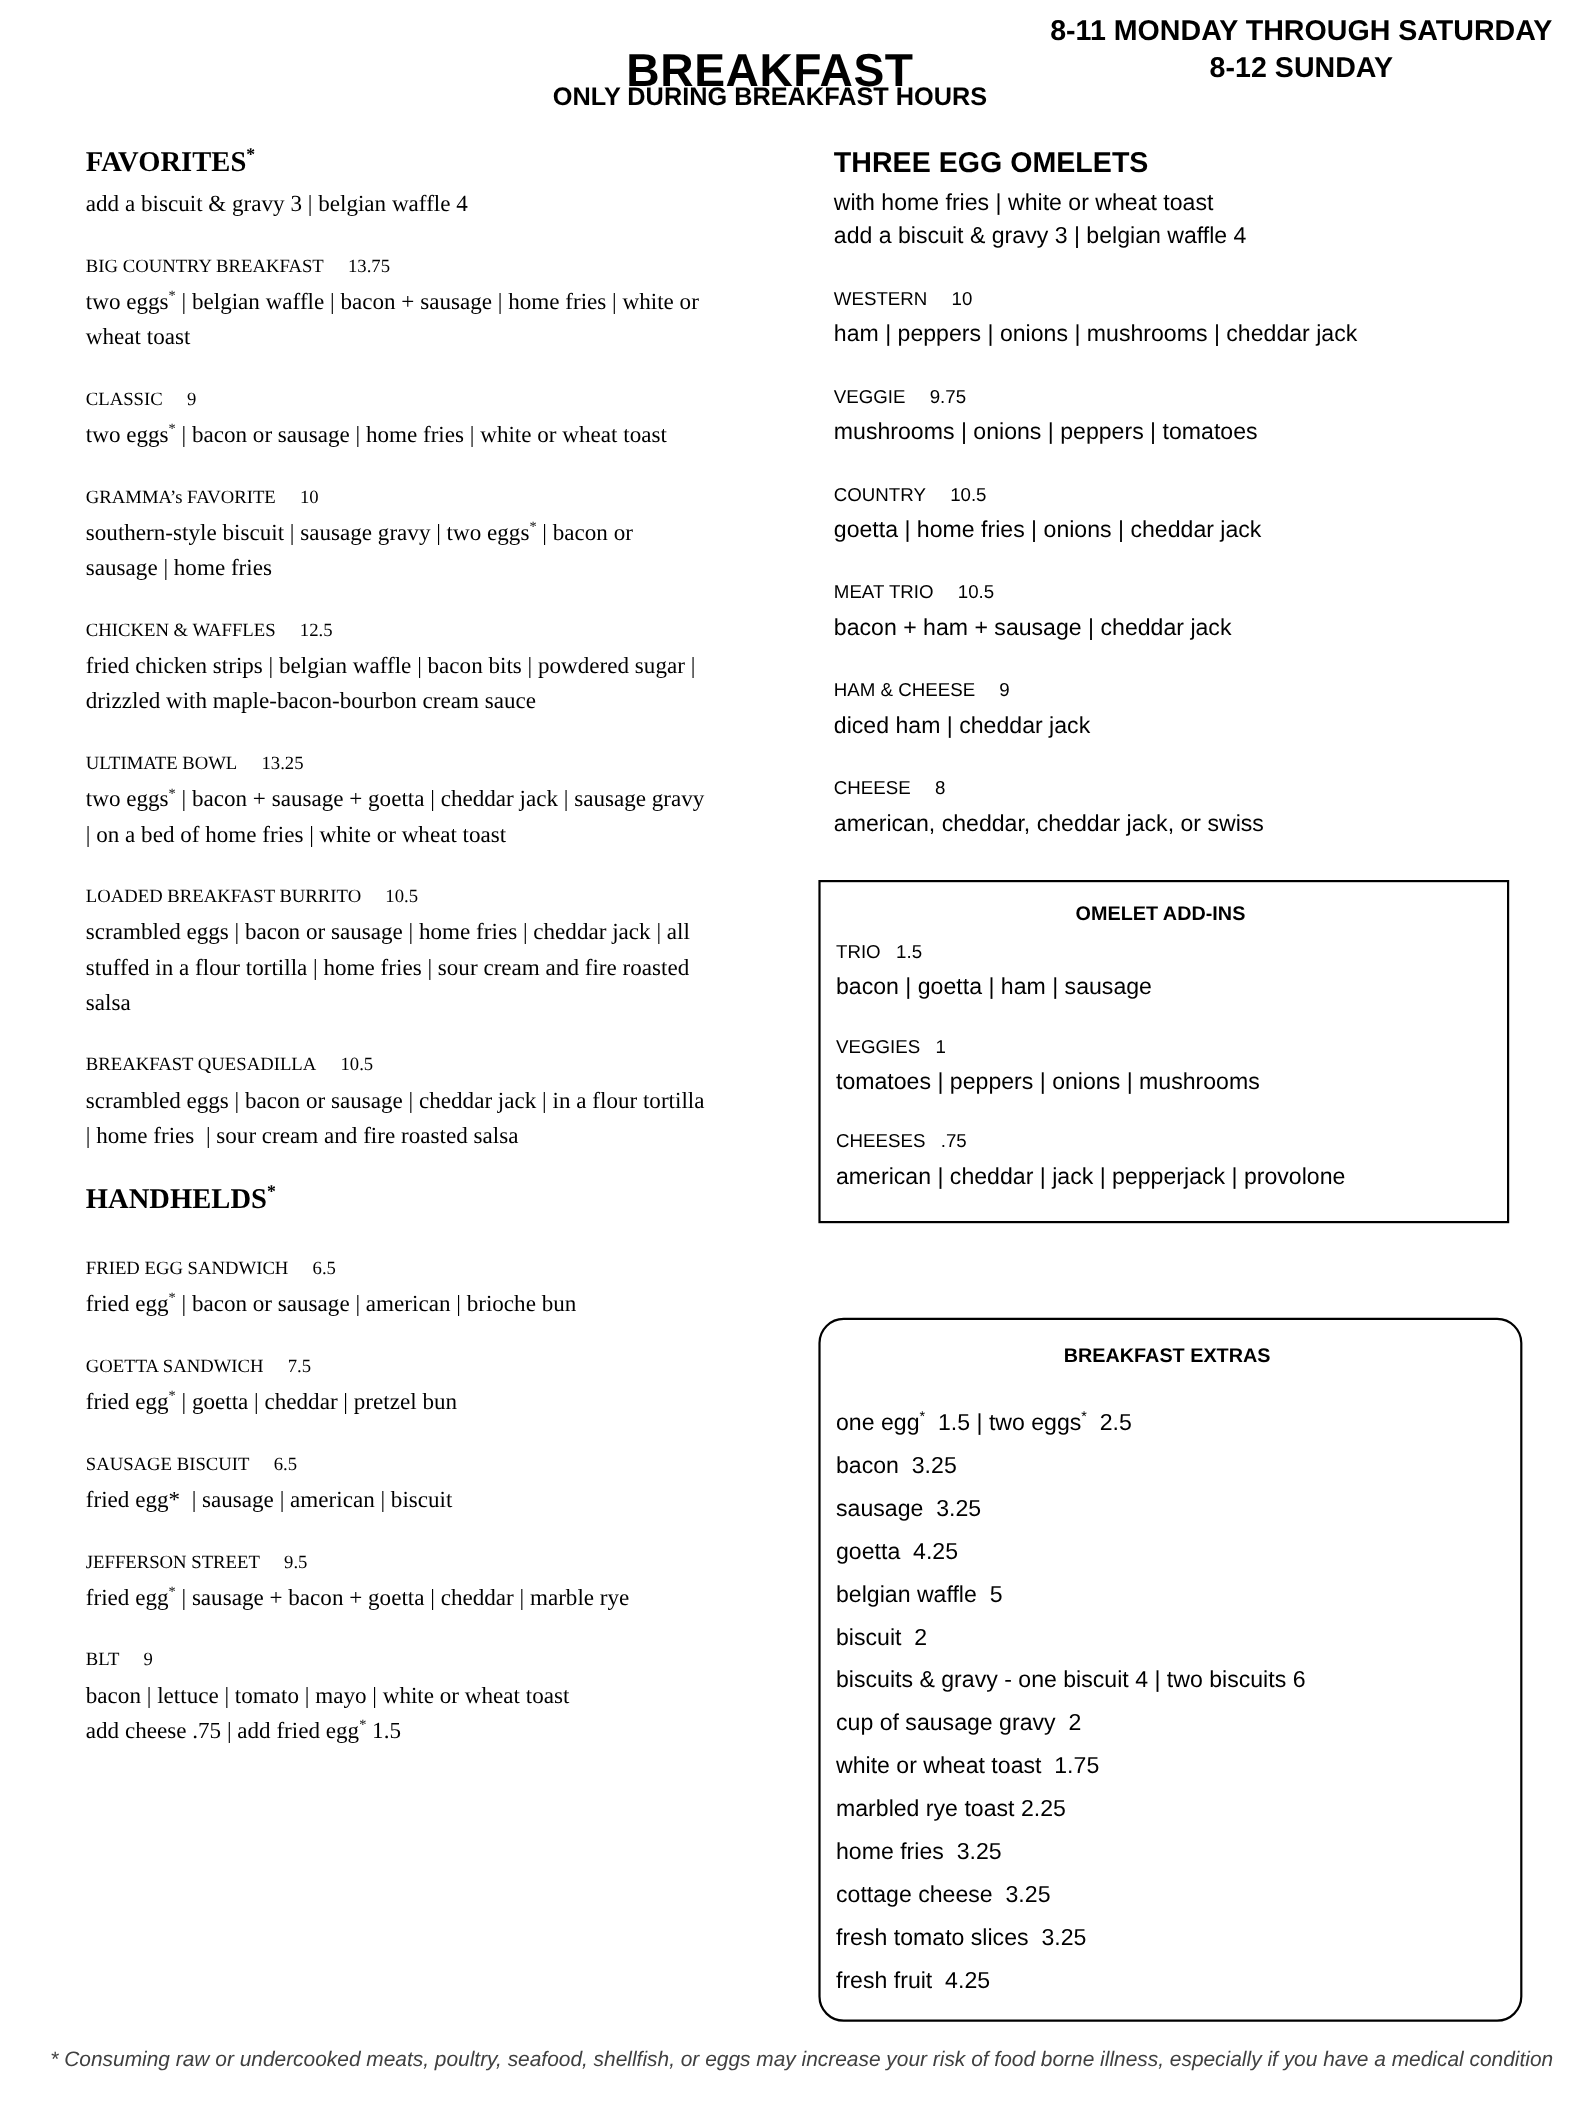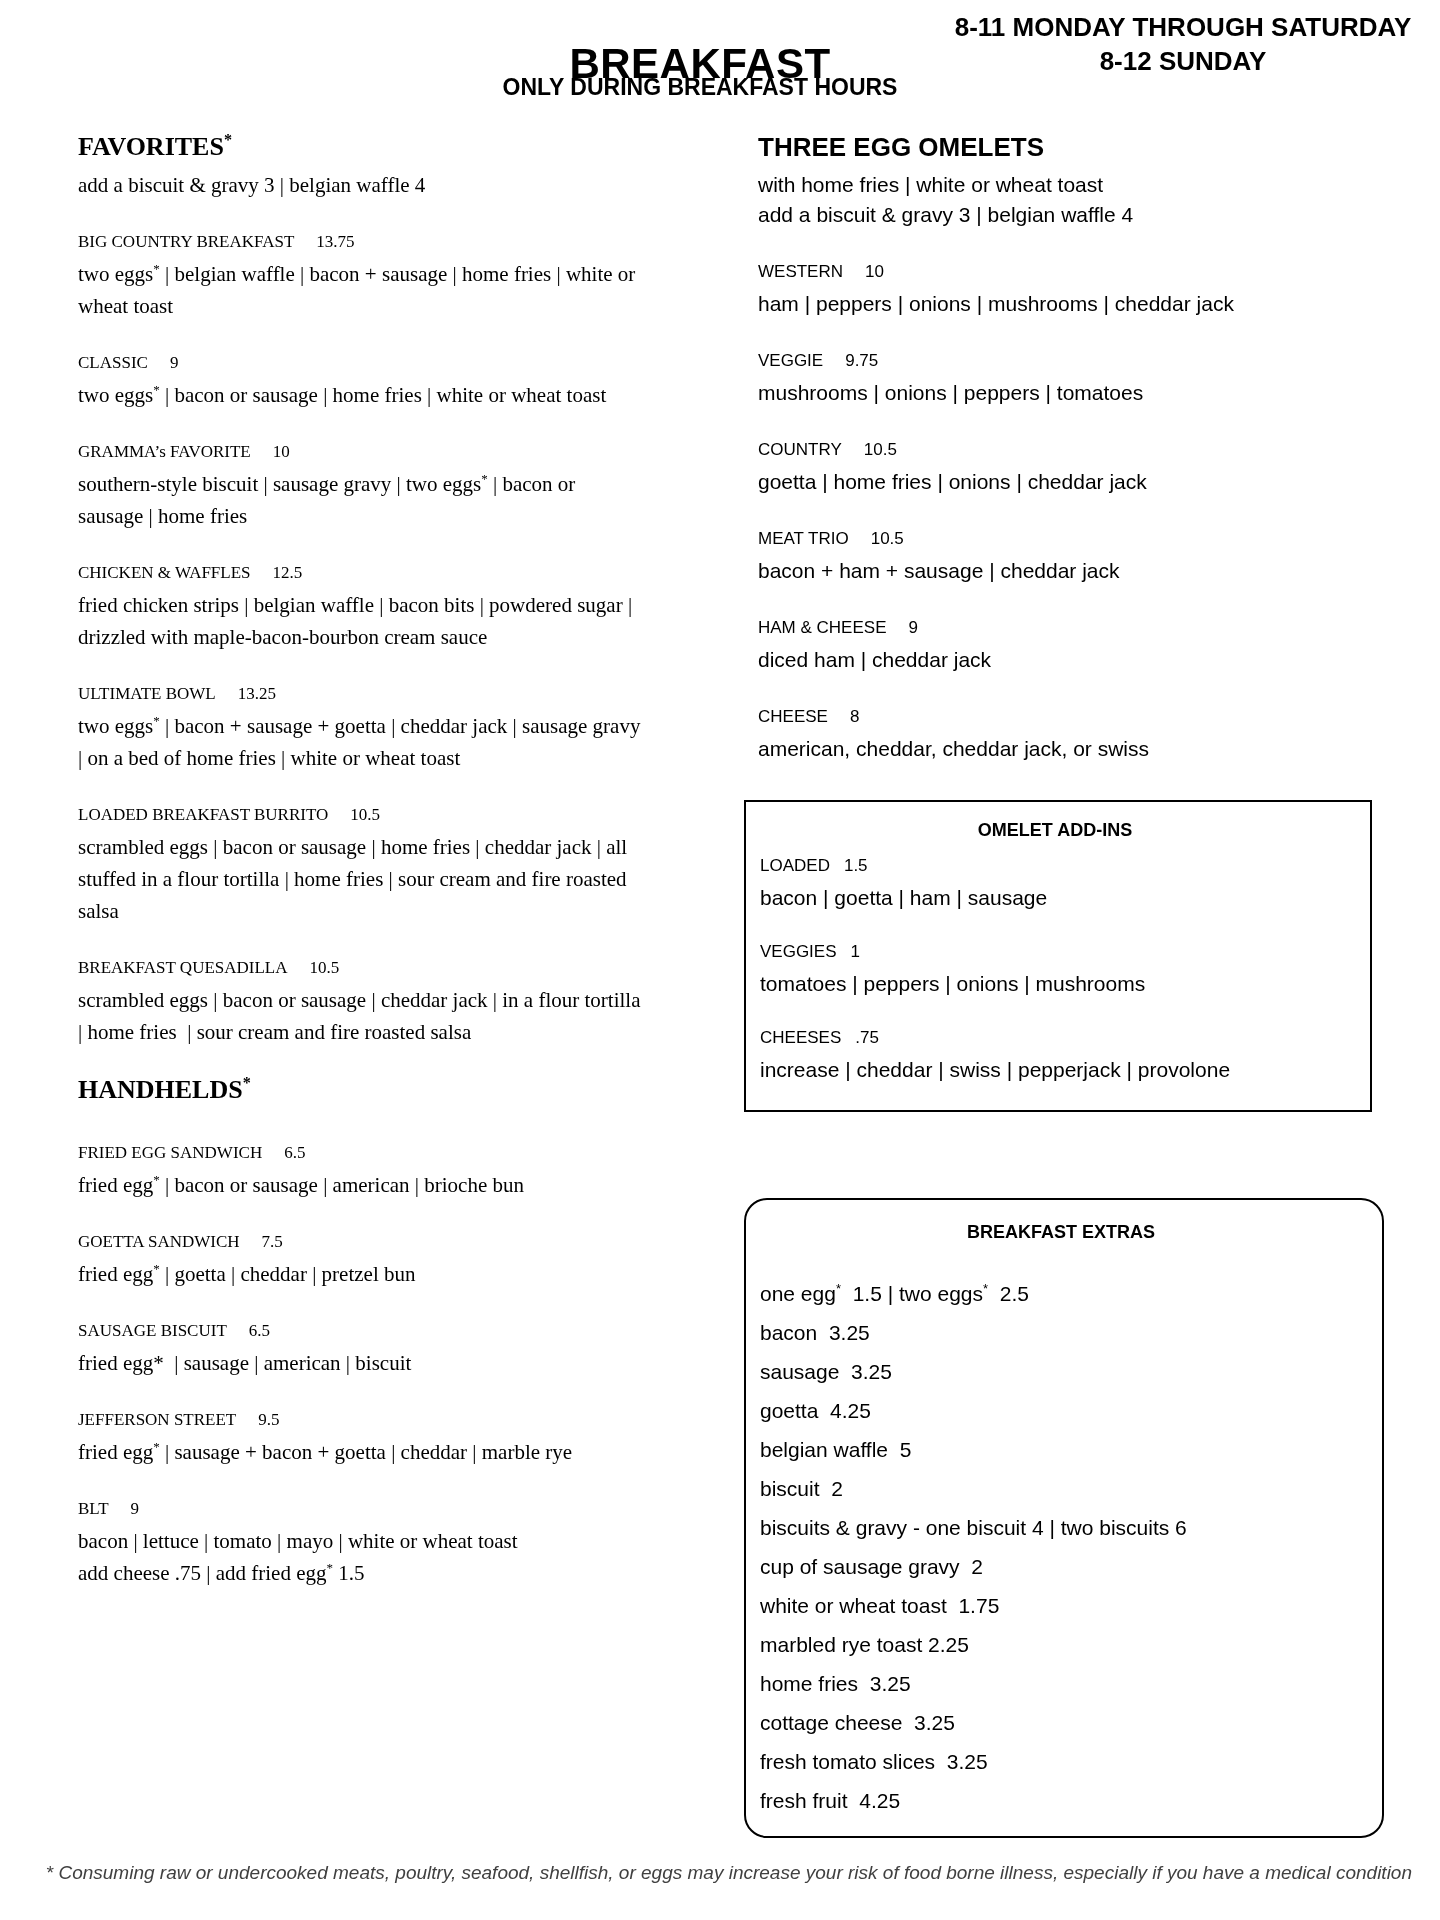--- a/index.html
+++ b/index.html
@@ -201,35 +201,35 @@
           </div>
         </div>
     </div>
 
     <div class="box box-addins">
       <div class="box-title">OMELET ADD-INS</div>
       <div class="items">
 
       <div class="item">
             <div class="item-title">
-              <span class="item-name">LOADED</span><span class="item-price">1.5</span>
+              <span class="item-name">TRIO</span><span class="item-price">1.5</span>
             </div>
             <div class="item-desc">bacon | goetta | ham | sausage</div>
           </div>
           <div class="item">
             <div class="item-title">
               <span class="item-name">VEGGIES</span><span class="item-price">1</span>
             </div>
             <div class="item-desc">tomatoes | peppers | onions | mushrooms</div>
           </div>
           <div class="item">
             <div class="item-title">
               <span class="item-name">CHEESES</span><span class="item-price">.75</span>
             </div>
-            <div class="item-desc">increase | cheddar | swiss | pepperjack | provolone</div>
+            <div class="item-desc">american | cheddar | jack | pepperjack | provolone</div>
           </div>
         </div>
     </div>
 
     <div class="box box-extras">
       <div class="box-title">BREAKFAST EXTRAS</div>
       <div class="extras-lines">
 
       <div class="extra-line">one egg<sup>*</sup>  1.5 | two eggs<sup>*</sup>  2.5</div>
           <div class="extra-line">bacon  3.25</div>

